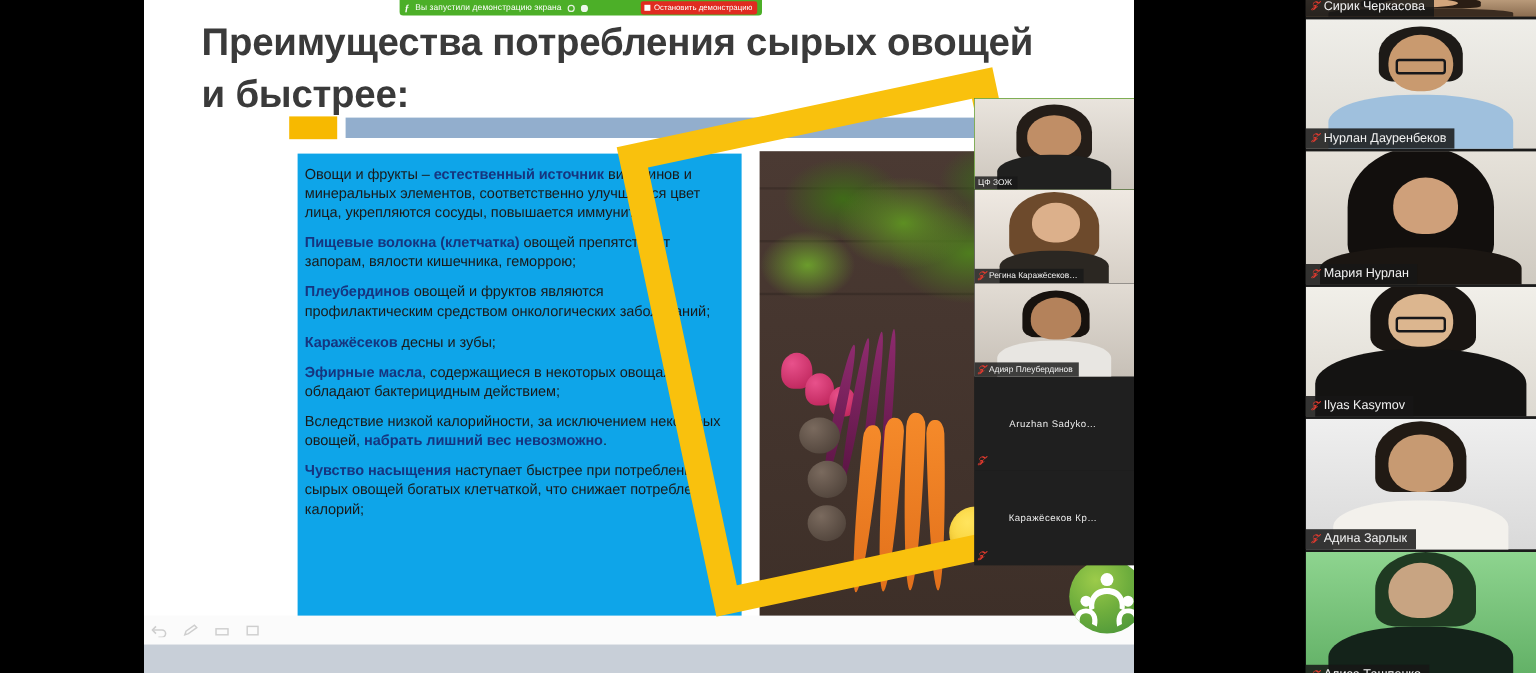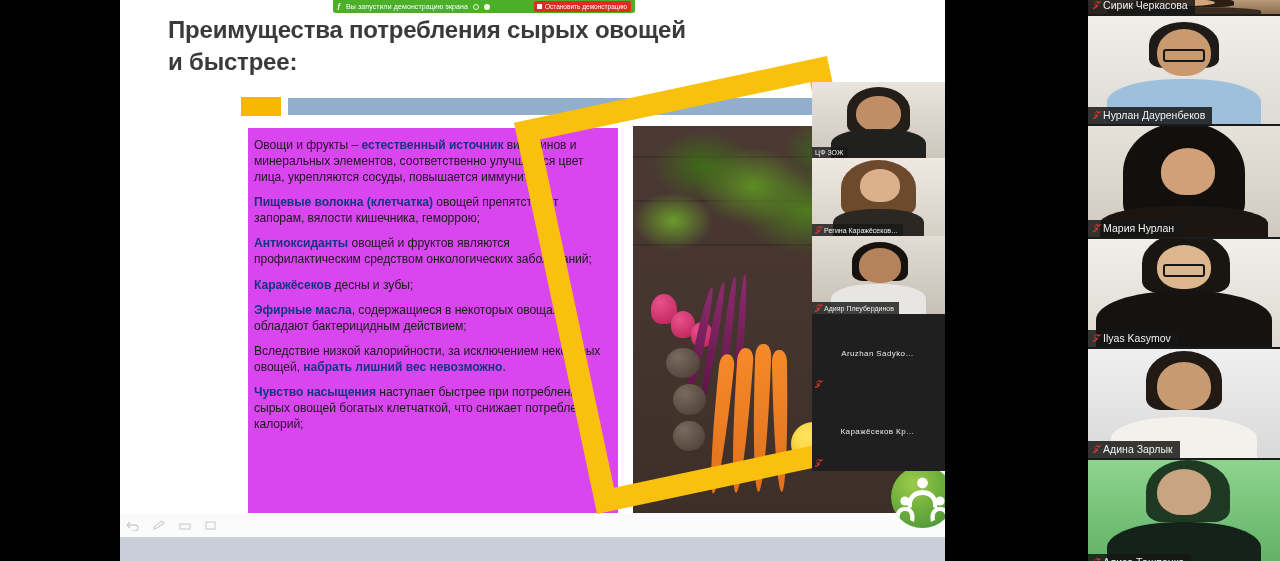--- a/index.html
+++ b/index.html
@@ -53,38 +53,38 @@
     padding: 2px 4px 2px 3px; border-radius: 2px; white-space: nowrap;
     display: flex; align-items: center; gap: 3px; margin-left: auto;
   }
   .share-bar .stop-btn .sq {
     width: 5px; height: 5px; background: #fff; display: inline-block;
   }
 
   
   .slide-title {
     position: absolute; left: 48px; top: 14px; width: 700px;
-    font-size: 24px; font-weight: 600; color: #3a3a3a;
+    font-size: 32px; font-weight: 600; color: #3a3a3a;
     line-height: 1.35; letter-spacing: -.2px;
   }
 
   
   .deco-yellow {
     position: absolute; left: 121px; top: 97px; width: 40px; height: 19px;
     background: #f7b900;
   }
   .deco-blue {
     position: absolute; left: 168px; top: 98px; width: 600px; height: 17px;
     background: #92aecd;
   }
 
   
   .green-panel {
     position: absolute; left: 128px; top: 128px; width: 370px; height: 397px;
-    background: #d946ef;
+    background: #0ea5e9;
     padding: 9px 10px 0 6px;
   }
   .gp-para {
     font-size: 12.1px; line-height: 1.33; color: #1a1a1a;
     margin-bottom: 9px; letter-spacing: -.05px;
   }
   .gp-para b { color: #1b3fa0; font-weight: bold; }
   .gp-para .navy { color: #16357f; font-weight: bold; }
 
   
@@ -247,21 +247,21 @@
         <div>Преимущества потребления сырых овощей</div>
         <div>и быстрее:</div>
       </div>
 
       <div class="deco-yellow"></div>
       <div class="deco-blue"></div>
 
       <div class="green-panel" id="greenPanel">
           <div class="gp-para">Овощи и фрукты – <b class="navy">естественный источник</b> витаминов и минеральных элементов, соответственно улучшается цвет лица, укрепляются сосуды, повышается иммунитет;</div>
           <div class="gp-para"><b class="navy">Пищевые волокна (клетчатка)</b> овощей препятствуют запорам, вялости кишечника, геморрою;</div>
-          <div class="gp-para"><b class="navy">Антиоксиданты</b> овощей и фруктов являются профилактическим средством онкологических заболеваний;</div>
+          <div class="gp-para"><b class="navy">Плеубердинов</b> овощей и фруктов являются профилактическим средством онкологических заболеваний;</div>
           <div class="gp-para"><b class="navy">Каражёсеков</b> десны и зубы;</div>
           <div class="gp-para"><b class="navy">Эфирные масла</b>, содержащиеся в некоторых овощах, обладают бактерицидным действием;</div>
           <div class="gp-para">Вследствие низкой калорийности, за исключением некоторых овощей, <b class="navy">набрать лишний вес невозможно</b>.</div>
           <div class="gp-para"><b class="navy">Чувство насыщения</b> наступает быстрее при потреблении сырых овощей богатых клетчаткой, что снижает потребление калорий;</div>
         </div>
 
       <div class="veg-photo">
         <div class="veg-inner">
           <div class="slat" style="top:30px"></div>
           <div class="slat" style="top:74px"></div>

